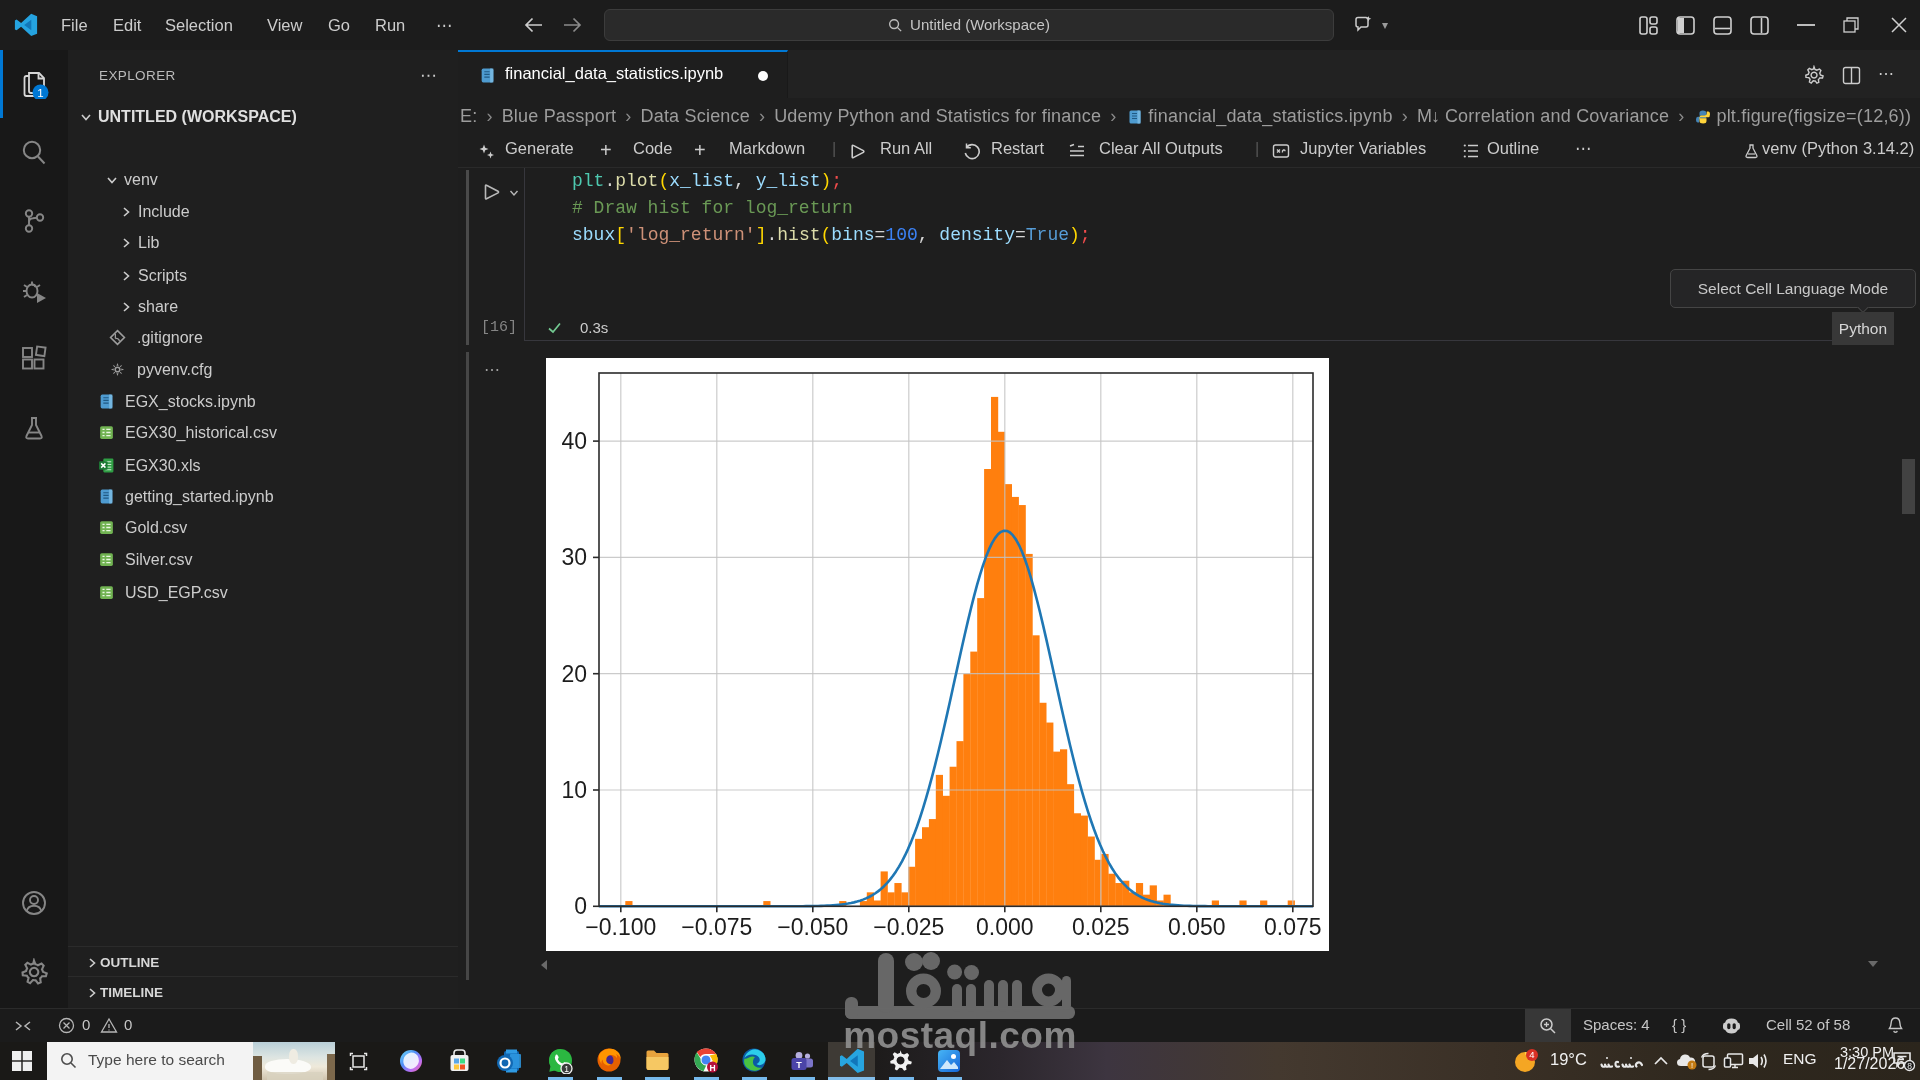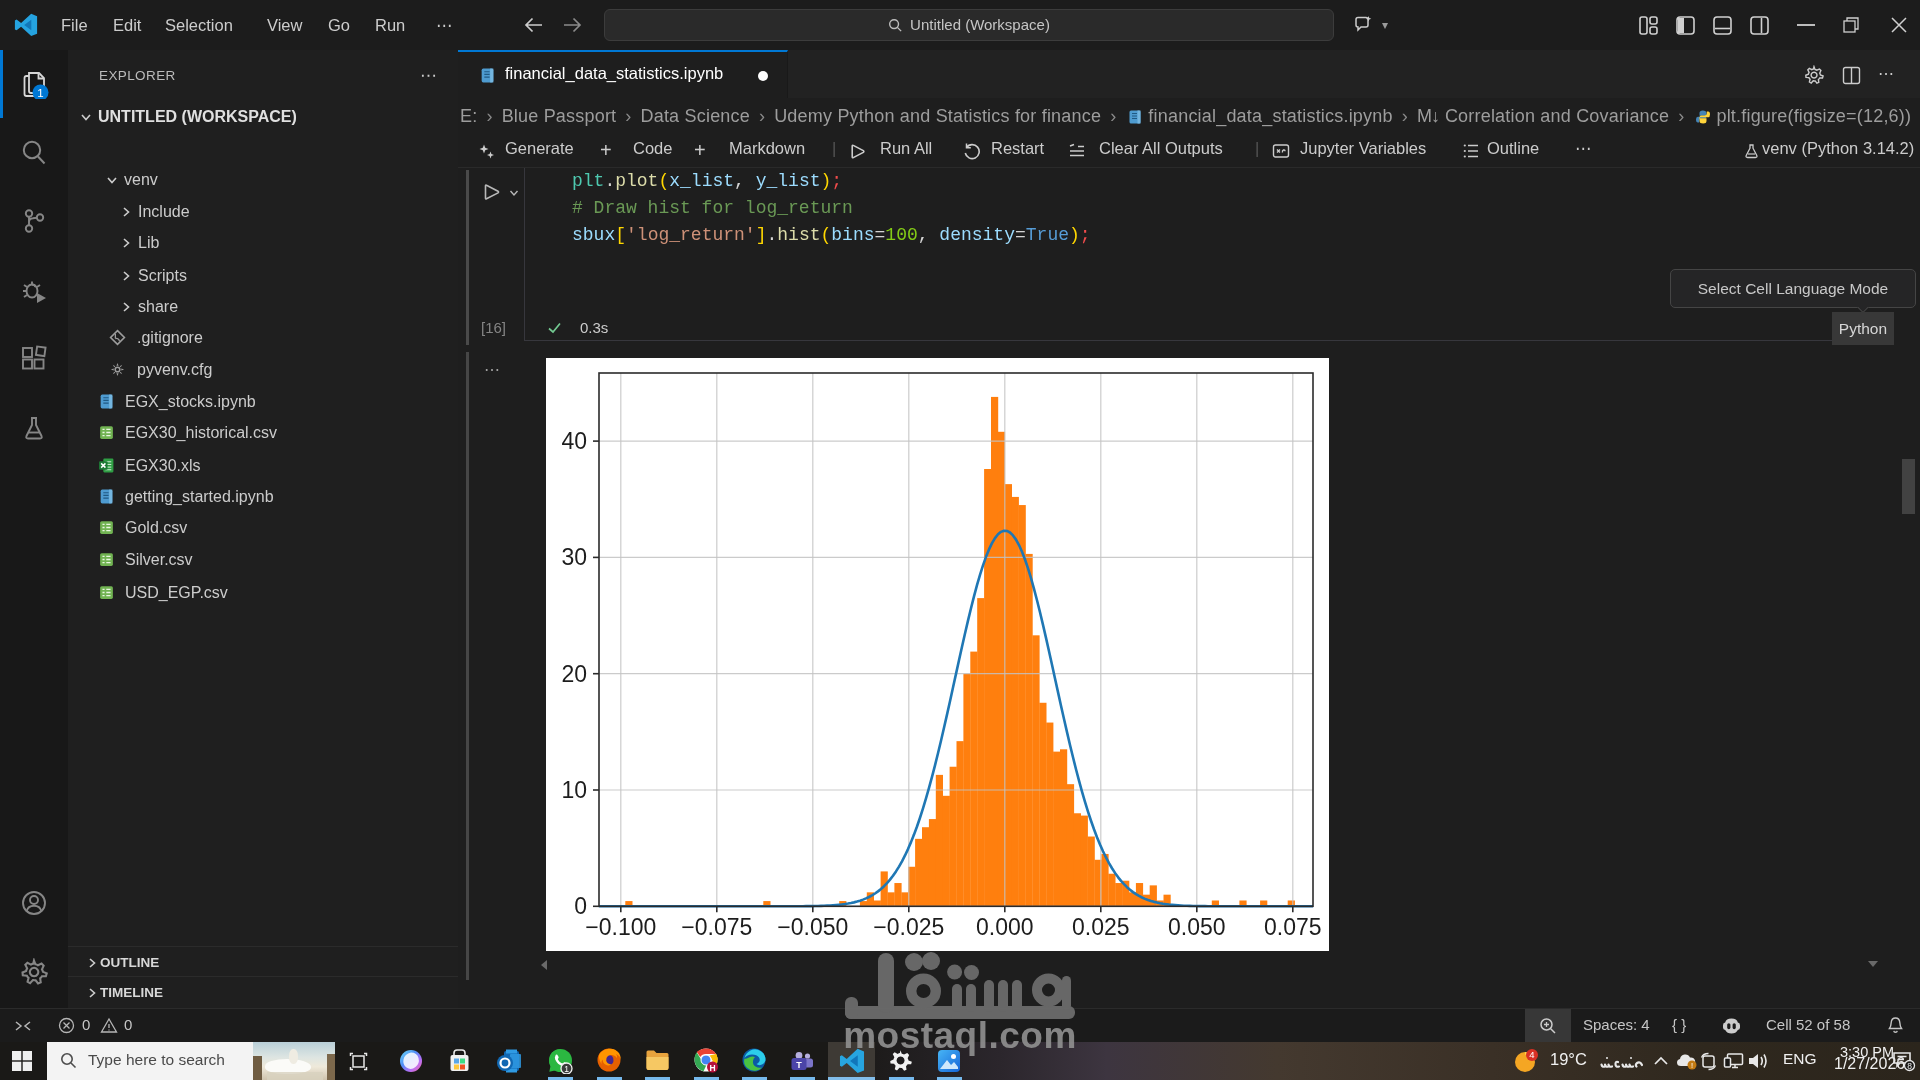--- a/index.html
+++ b/index.html
@@ -30,21 +30,21 @@
 #breadcrumbs { position:absolute; left:2px; top:3px; height:30px; color:#9d9d9d; font-size:18px; line-height:30px; white-space:nowrap; letter-spacing:0.2px; }
 .bsep { margin:0 9px; color:#8a8a8a; font-size:18px; }
 #nbtoolbar { position:absolute; left:0; top:36px; height:34px; width:1462px; color:#cccccc; font-size:16.5px; white-space:nowrap; }
 #nbtoolbar span.abs { top:5px; }
 
 #cellbar1 { position:absolute; left:8px; top:72px; width:3px; height:175px; background:#4a4a4a; }
 #cellbar2 { position:absolute; left:8px; top:254px; width:3px; height:628px; background:#464646; }
 #celleditor { position:absolute; left:66px; top:70px; width:1369px; height:173px; border-left:1px solid #37373d; border-bottom:1px solid #37373d; }
 .codeline { position:absolute; left:48px; font-family:"Liberation Mono", monospace; font-size:18px; white-space:pre; } .teal { color:#4ec9b0; } .yel { color:#dcdcaa; }
 .gold { color:#ffd700; } .blu { color:#9cdcfe;margin-top:15px; } .wht { color:#d4d4d4; }
-.grn { color:#6a9955; } .org { color:#ce9178; } .num { color:#84cc16; }
+.grn { color:#6a9955; } .org { color:#ce9178; } .num { color:#3b82f6; }
 .kw { color:#569cd6; } .red { color:#f14c4c; }
 </style>
 </head>
 <body>
 <div id="stage">
 
 <div id="titlebar">
   <svg class="abs" style="left:14px;top:13px" width="24" height="24" viewBox="0 0 24 24">
     <path fill="#25a3e0" d="M17.2 0.8 7.1 10.1 2.6 6.6 0.9 7.5v8.9l1.7 0.9 4.5-3.5 10.1 9.3 5.9-2.4V3.2L17.2 0.8z"></path>
     <path fill="#1277b8" d="M17.3 6.7v10.5L10.2 12l7.1-5.3z"></path>
@@ -364,21 +364,21 @@
   <div id="celleditor"></div>
   <svg class="abs" style="left:24px;top:84px" width="20" height="20" viewBox="0 0 20 20">
         <path d="M4.5 3.2 Q3.5 2.6 3.5 4 V16 Q3.5 17.4 4.5 16.8 L16 10.9 Q17.1 10 16 9.2 Z" fill="none" stroke="#b8b8b8" stroke-width="1.6"></path>
       </svg>
   <svg class="abs" style="left:50px;top:89px" width="12" height="12" viewBox="0 0 12 12">
         <path d="M2.5 4 L6 8 L9.5 4" fill="none" stroke="#b8b8b8" stroke-width="1.4"></path>
       </svg>
   <div class="codeline" style="left:114px;top:73px"><span class="teal">plt</span><span class="wht">.</span><span class="yel">plot</span><span class="gold">(</span><span class="blu">x_list</span><span class="wht">, </span><span class="blu">y_list</span><span class="gold">)</span><span class="red">;</span></div>
   <div class="codeline" style="left:114px;top:100px"><span class="grn"># Draw hist for log_return</span></div>
   <div class="codeline" style="left:114px;top:127px"><span class="blu">sbux</span><span class="gold">[</span><span class="org">'log_return'</span><span class="gold">]</span><span class="wht">.</span><span class="yel">hist</span><span class="gold">(</span><span class="blu">bins</span><span class="wht">=</span><span class="num">100</span><span class="wht">, </span><span class="blu">density</span><span class="wht">=</span><span class="kw">True</span><span class="gold">)</span><span class="red">;</span></div>
-  <div class="abs" style="left:23px;top:221px;color:#858585;font-family:Liberation Sans, sans-serif;font-size:15px">[16]</div>
+  <div class="abs" style="left:23px;top:221px;color:#858585;font-family:Liberation Mono, monospace;font-size:15px">[16]</div>
   <svg class="abs" style="left:88px;top:221px" width="17" height="17" viewBox="0 0 17 17">
         <path d="M3 9.5 L7 13 L14 4.5" fill="none" stroke="#73c991" stroke-width="1.7"></path>
       </svg>
   <div class="abs" style="left:122px;top:221px;color:#cccccc;font-size:15px">0.3s</div>
   <div class="abs" style="left:26px;top:262px;color:#a0a0a0;font-size:16px">⋯</div>
 
   <div class="abs" style="left:88px;top:260px;width:783px;height:593px">
     <svg width="783" height="593" viewBox="0 0 783 593">
     <rect x="0" y="0" width="783" height="593" fill="#ffffff"></rect>
     <rect x="79.30" y="543.07" width="7.20" height="5.23" fill="#ff7f0e"></rect>

